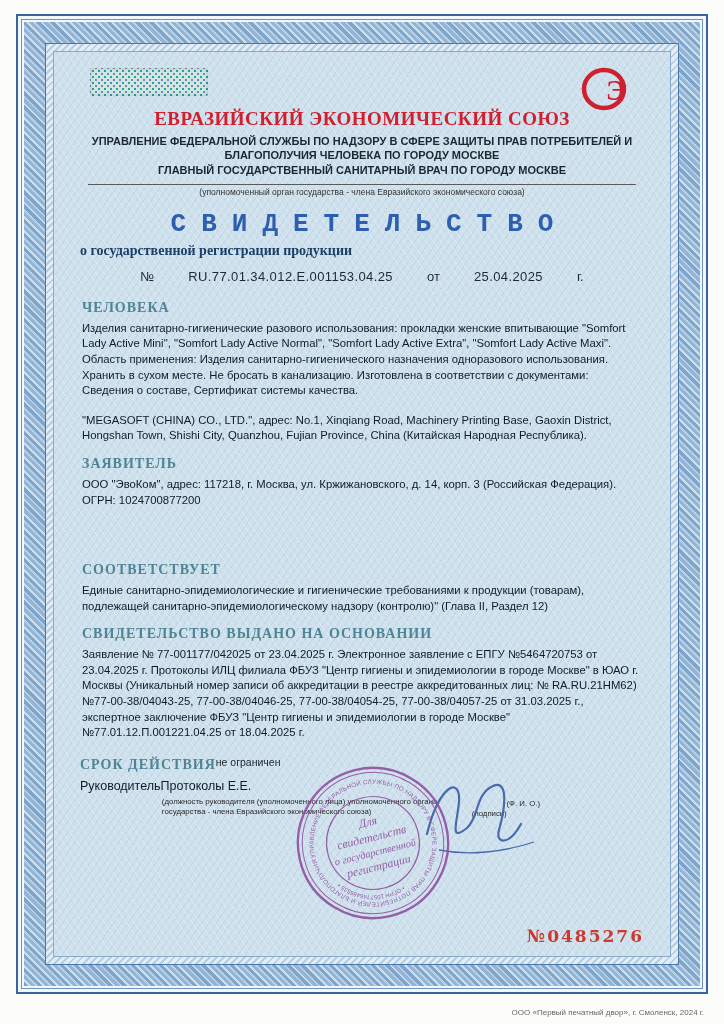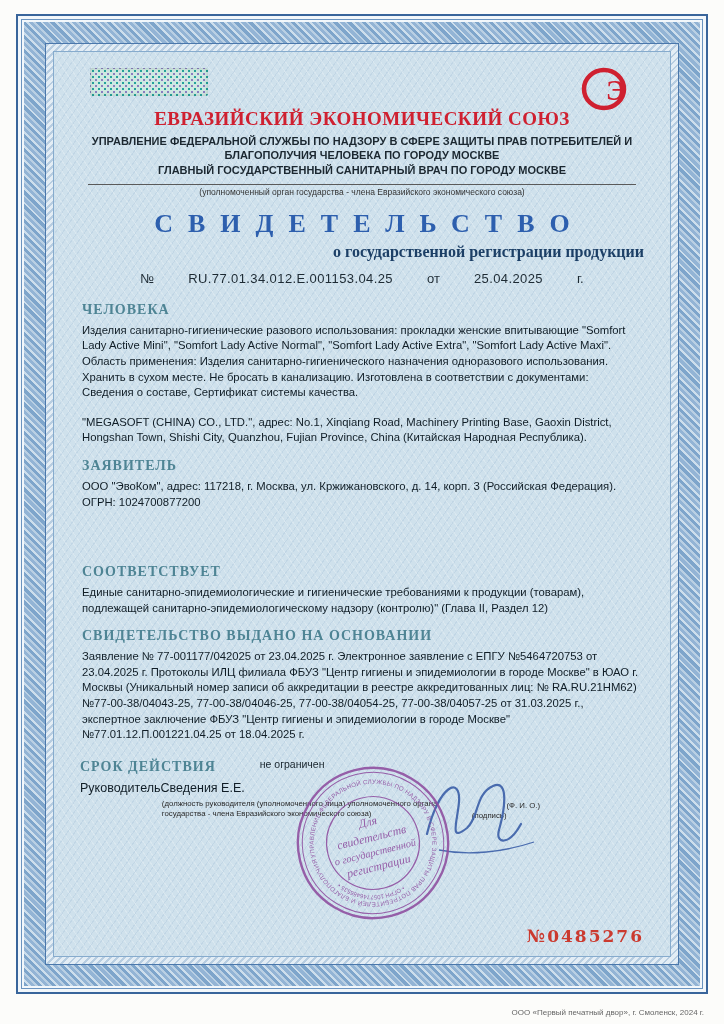--- a/index.html
+++ b/index.html
@@ -28,38 +28,38 @@
     background-image:radial-gradient(circle,#25a39b 1.2px,transparent 1.3px),
                      radial-gradient(circle,#8a7cc0 1.2px,transparent 1.3px);
     background-size:6px 6px,6px 6px;background-position:0 0,3px 3px;
     box-shadow:inset 0 0 4px rgba(0,0,0,.18);}
   .logo{margin:2px 4px 0 0;}
   .union-title{margin:0;text-align:center;font-family:"Liberation Serif",serif;font-weight:bold;
     font-size:19px;letter-spacing:.5px;color:#cf2030;}
   .authority{margin-top:4px;text-align:center;font-size:11px;font-weight:bold;color:#1b2730;line-height:1.3;}
   .rule{border:0;border-top:1px solid #5a5a5a;margin:7px 8px 2px 8px;}
   .authority-note{text-align:center;font-size:8.5px;color:#333;}
-  .doc-title{margin:12px 0 4px 0;text-align:center;font-family:Liberation Serif, serif;font-weight:bold;
+  .doc-title{margin:12px 0 4px 0;text-align:center;font-family:Liberation Mono, monospace;font-weight:bold;
     font-size:26px;color:#2d5fae;letter-spacing:15px;text-indent:15px;}
-  .doc-subtitle{margin:0 0 2px 0;text-align:right;font-family:"Liberation Serif",serif;font-weight:bold;
-    font-size:16px;color:#1c3f66;}
+  .doc-subtitle{margin:0 0 2px 0;text-align:left;font-family:"Liberation Serif",serif;font-weight:bold;
+    font-size:14px;color:#1c3f66;}
   .reg-row{display:flex;justify-content:center;align-items:baseline;gap:34px;
     margin-top:10px;font-size:13px;color:#1d2a33;}
   .reg-number,.reg-date{letter-spacing:.4px;text-align:center;}
   
   .sec{margin:14px 2px 0 2px;}
   .sec-product{margin-top:16px;}
   .sec-applicant{margin-top:12px;}
   .sec-conform{margin-top:54px;}
   .sec-basis{margin-top:12px;}
   .sec-heading{font-family:"Liberation Serif",serif;font-weight:bold;font-size:14px;
     letter-spacing:1px;color:#4e8494;margin-bottom:5px;}
   .sec-body{font-size:11.3px;line-height:1.38;color:#101d26;white-space:pre-line;}
   
-  .validity-row{display:flex;align-items:baseline;gap:44px;margin-top:16px;}
+  .validity-row{display:flex;align-items:baseline;margin-top:16px;}
   .validity-value{font-size:10.5px;color:#18242c;position:relative;top:-3px;}
   .sig-row{display:flex;justify-content:flex-start;margin-top:1px;padding-right:4px;
     font-size:12.5px;color:#101d26;}
   .notes-row{display:flex;justify-content:center;margin-top:4px;font-size:7.8px;color:#2a2a2a;}
   .role-note{width:310px;line-height:1.35;}
   .sign-note{margin-top:12px;}
   .name-note{padding-right:22px;margin-top:2px;}
   .serial{position:absolute;right:26px;bottom:10px;color:#cb3a2f;font-family:"DejaVu Serif",serif;
     font-weight:bold;font-size:17px;letter-spacing:2px;}
   
@@ -134,21 +134,21 @@
               <div class="sec-body">Заявление № 77-001177/042025 от 23.04.2025 г. Электронное заявление с ЕПГУ №5464720753 от 23.04.2025 г. Протоколы ИЛЦ филиала ФБУЗ "Центр гигиены и эпидемиологии в городе Москве" в ЮАО г. Москвы (Уникальный номер записи об аккредитации в реестре аккредитованных лиц: № RA.RU.21НМ62) №77-00-38/04043-25, 77-00-38/04046-25, 77-00-38/04054-25, 77-00-38/04057-25 от 31.03.2025 г., экспертное заключение ФБУЗ "Центр гигиены и эпидемиологии в городе Москве" №77.01.12.П.001221.04.25 от 18.04.2025 г.</div>
             </div>
 
             <div class="validity-row">
               <span class="sec-heading">СРОК ДЕЙСТВИЯ</span>
               <span class="validity-value">не ограничен</span>
             </div>
 
             <div class="sig-row">
               <span>Руководитель</span>
-              <span>Сведения Е.Е.</span>
+              <span>Протоколы Е.Е.</span>
             </div>
 
             <div class="notes-row">
               <div class="role-note">(должность руководителя (уполномоченного лица) уполномоченного органа государства - члена Евразийского экономического союза)</div>
               <div class="sign-note">(подпись)</div>
               <div class="name-note">(Ф. И. О.)</div>
             </div>
 
             <svg class="signature" viewBox="0 0 140 95">
               <path d="M18,70 C30,20 52,12 50,38 C48,60 40,78 58,64 C70,54 66,30 84,22 C100,15 96,45 90,66 C86,80 100,82 112,60" fill="none" stroke="#3b5fa8" stroke-width="2.2" stroke-linecap="round"></path>

